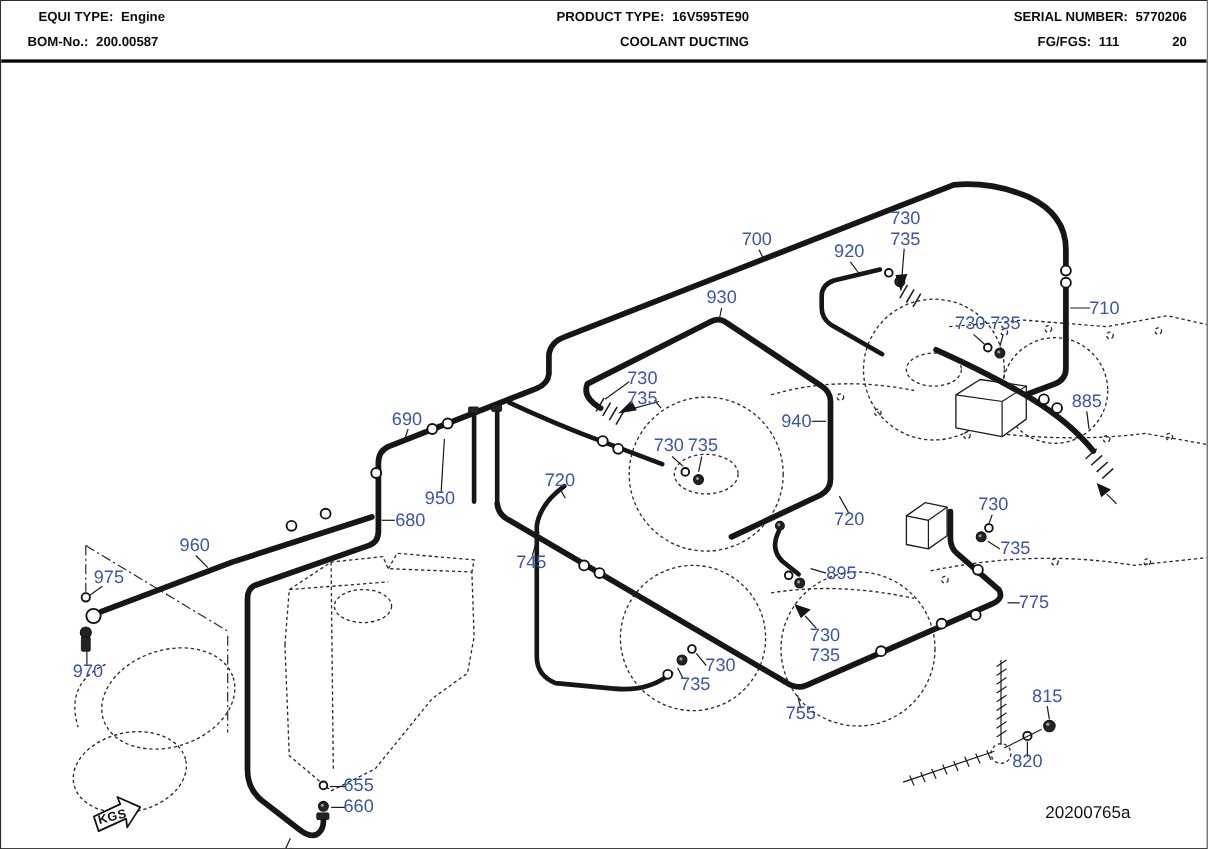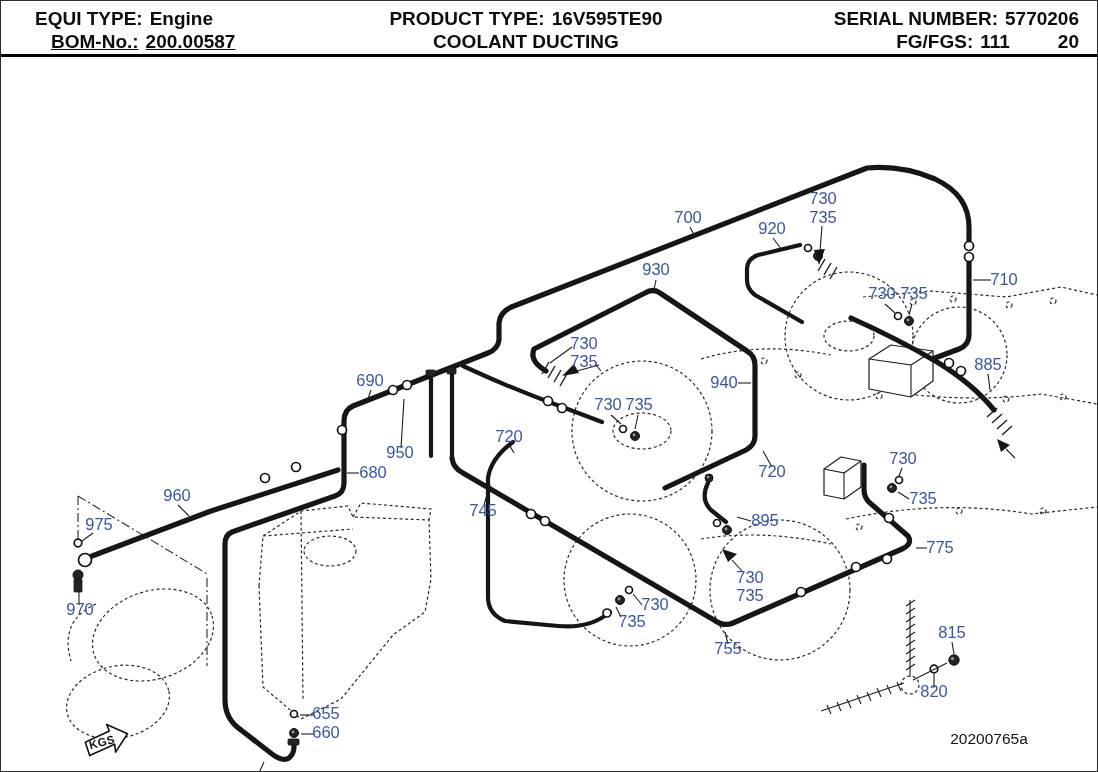--- a/index.html
+++ b/index.html
@@ -2,23 +2,23 @@
 <html><head>
 <meta charset="utf-8">
 <style>
   html,body{margin:0;padding:0;background:#fff;}
   .page{
     position:relative;width:1098px;height:772px;background:#fff;
     font-family:"Liberation Sans",sans-serif;overflow:hidden;
     border:1px solid #2e2e2e;box-sizing:border-box;
   }
   .hdr{position:absolute;top:0;left:0;width:100%;height:55px;background:#fff;}
-  .hdr .cell{position:absolute;font-weight:bold;font-size:19px;color:#0d0d0d;white-space:nowrap;}
+  .hdr .cell{position:absolute;font-weight:bold;font-size:12px;color:#0d0d0d;white-space:nowrap;text-align:right;}
   .h-left1{left:34px;top:7px;}
-  .h-left2{left:50px;top:30px;text-decoration:underline;}
+  .h-left2{left:24px;top:30px;}
   .h-c{left:370px;width:310px;text-align:center;}
   .h-c1{top:7px;}
   .h-c2{top:30px;}
   .h-r{right:18px;text-align:right;}
   .h-r1{top:7px;}
   .h-r2{top:30px;}
   .cell .v{margin-left:7px;}
   .fg-sheet{margin-left:48px;}
   .hdr-rule{position:absolute;top:53px;left:0;width:100%;height:3px;background:#000;}
   svg{position:absolute;top:58px;left:0;}

